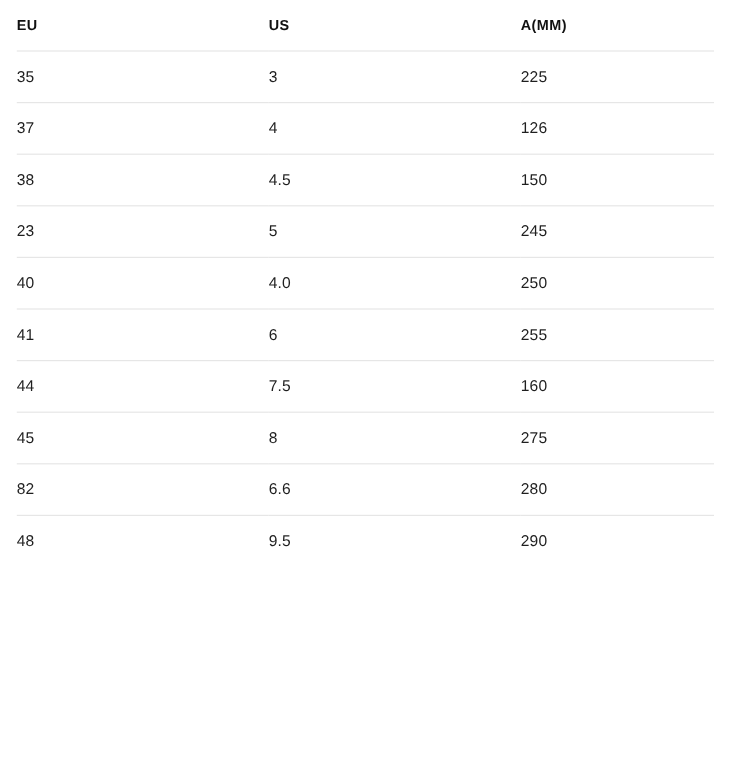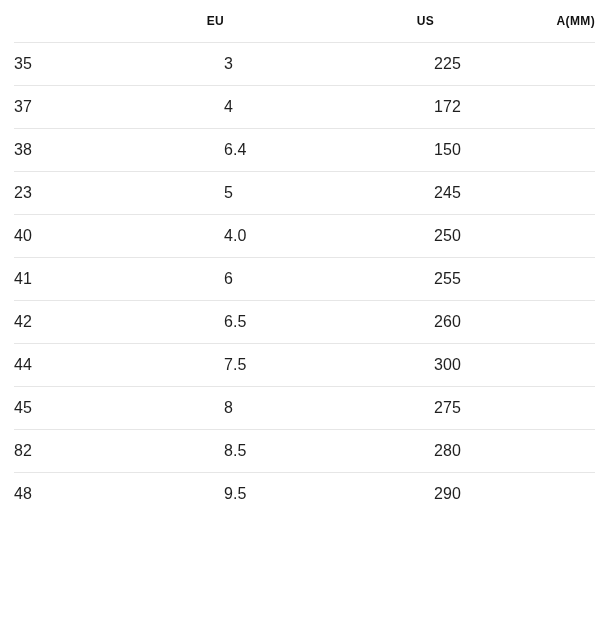--- a/index.html
+++ b/index.html
@@ -32,34 +32,33 @@
   table.size-table col.col-us  { width: 210px; }
   table.size-table col.col-a   { width: 161px; }
 
   table.size-table th,
   table.size-table td {
     text-align: left;
     vertical-align: middle;
     padding: 0;
     height: 42px;
     line-height: 42px;
-    font-size: 16px;
+    font-size: 13px;
     letter-spacing: 0.1px;
     white-space: nowrap;
   }
 
   table.size-table thead th {
     font-weight: bold;
     font-size: 12px;
     letter-spacing: 0.35px;
     color: #111111;
     border-bottom: 1px solid #e6e6e6;
     height: 42px;
     line-height: 42px;
-    text-align: right;
   }
 
   table.size-table tbody td {
     font-weight: normal;
     color: #1f1f1f;
     border-bottom: 1px solid #e6e6e6;
   }
 
   table.size-table tbody tr:last-child td {
     border-bottom: none;
@@ -84,60 +83,55 @@
     </thead>
     <tbody id="table-body">
         <tr>
           <td>35</td>
           <td>3</td>
           <td>225</td>
         </tr>
         <tr>
           <td>37</td>
           <td>4</td>
-          <td>172</td>
+          <td>126</td>
         </tr>
         <tr>
           <td>38</td>
-          <td>6.4</td>
+          <td>4.5</td>
           <td>150</td>
         </tr>
         <tr>
           <td>23</td>
           <td>5</td>
           <td>245</td>
         </tr>
         <tr>
           <td>40</td>
           <td>4.0</td>
           <td>250</td>
         </tr>
         <tr>
           <td>41</td>
           <td>6</td>
           <td>255</td>
         </tr>
         <tr>
-          <td>42</td>
-          <td>6.5</td>
-          <td>260</td>
-        </tr>
-        <tr>
           <td>44</td>
           <td>7.5</td>
-          <td>300</td>
+          <td>160</td>
         </tr>
         <tr>
           <td>45</td>
           <td>8</td>
           <td>275</td>
         </tr>
         <tr>
           <td>82</td>
-          <td>8.5</td>
+          <td>6.6</td>
           <td>280</td>
         </tr>
         <tr>
           <td>48</td>
           <td>9.5</td>
           <td>290</td>
         </tr>
       </tbody>
   </table>
 </div>

